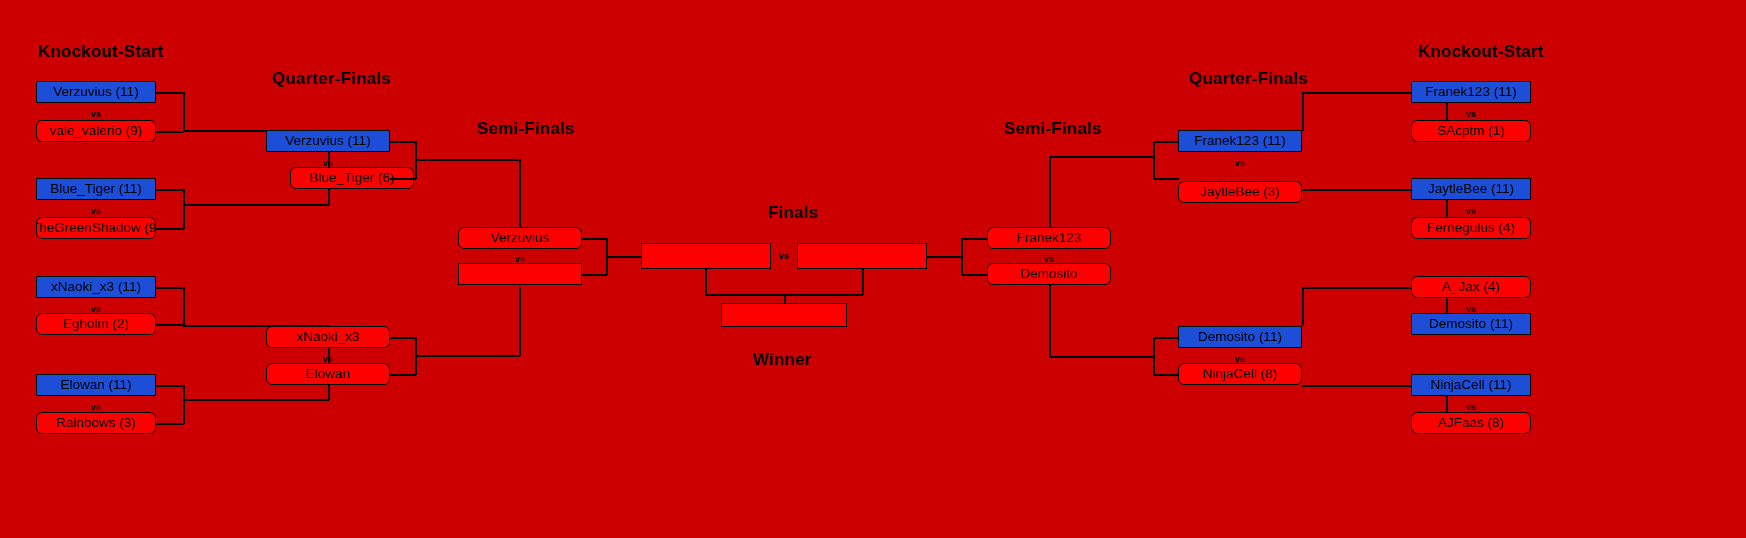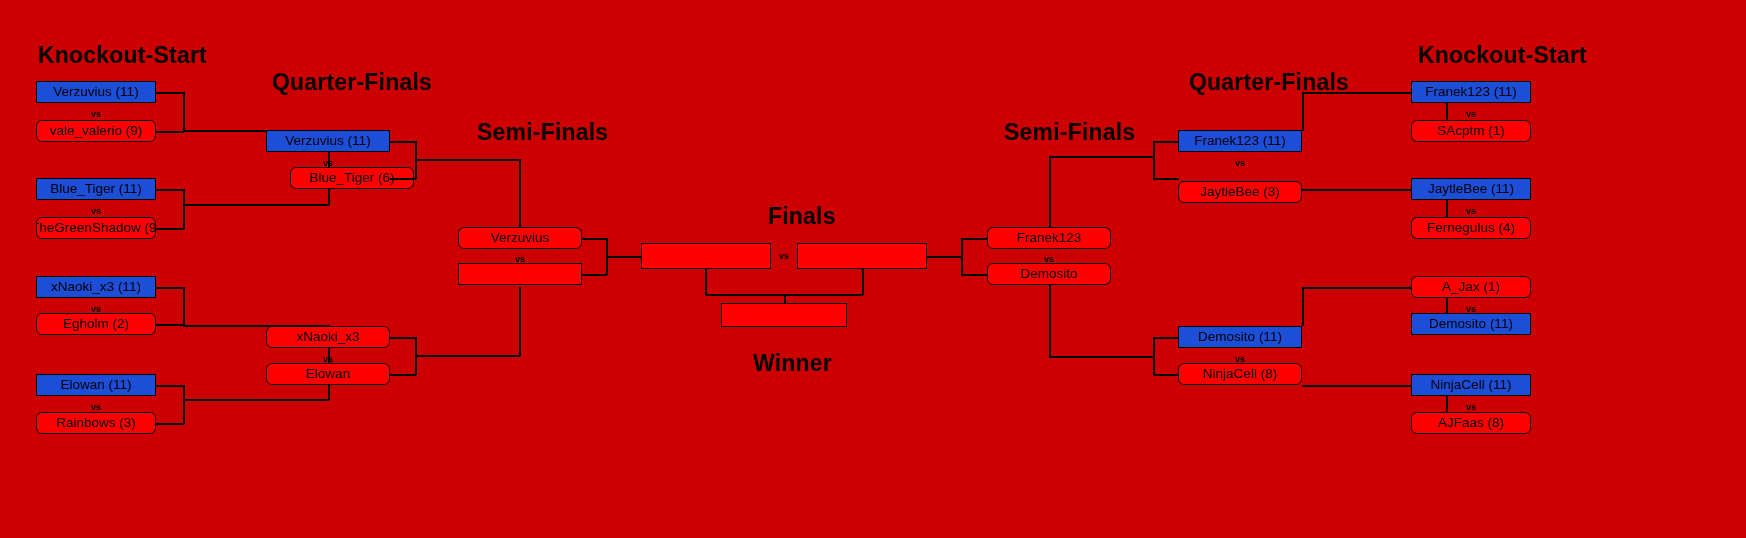--- a/index.html
+++ b/index.html
@@ -17,21 +17,21 @@
     position: relative;
     width: 1746px;
     height: 538px;
   }
 
   
   .round-title {
     position: absolute;
     color: #000000;
     font-weight: bold;
-    font-size: 23px;
+    font-size: 17px;
     white-space: nowrap;
     letter-spacing: 0.2px;
   }
 
   
   .slot {
     position: absolute;
     box-sizing: border-box;
     border: 1.5px solid #000000;
     color: #000000;
@@ -210,21 +210,21 @@
   <div class="ln v" style="left:1302px; top:385px; height:1.5px;"></div>
 
   <div class="slot winner" style="left:1411px; top:81px; width:120px; height:22px;">Franek123 (11)</div>
   <div class="vs" style="left:1411px; top:110px; width:120px;">vs</div>
   <div class="slot loser" style="left:1411px; top:120px; width:120px; height:22px;">SAcptm (1)</div>
 
   <div class="slot winner" style="left:1411px; top:178px; width:120px; height:22px;">JaytleBee (11)</div>
   <div class="vs" style="left:1411px; top:207px; width:120px;">vs</div>
   <div class="slot loser" style="left:1411px; top:217px; width:120px; height:22px;">Fernegulus (4)</div>
 
-  <div class="slot loser" style="left:1411px; top:276px; width:120px; height:22px;">A_Jax (1)</div>
+  <div class="slot loser" style="left:1411px; top:276px; width:120px; height:22px;">A_Jax (4)</div>
   <div class="vs" style="left:1411px; top:305px; width:120px;">vs</div>
   <div class="slot winner" style="left:1411px; top:313px; width:120px; height:22px;">Demosito (11)</div>
 
   <div class="slot winner" style="left:1411px; top:374px; width:120px; height:22px;">NinjaCell (11)</div>
   <div class="vs" style="left:1411px; top:403px; width:120px;">vs</div>
   <div class="slot loser" style="left:1411px; top:412px; width:120px; height:22px;">AJFaas (8)</div>
 
 </div>
 
 </body></html>

